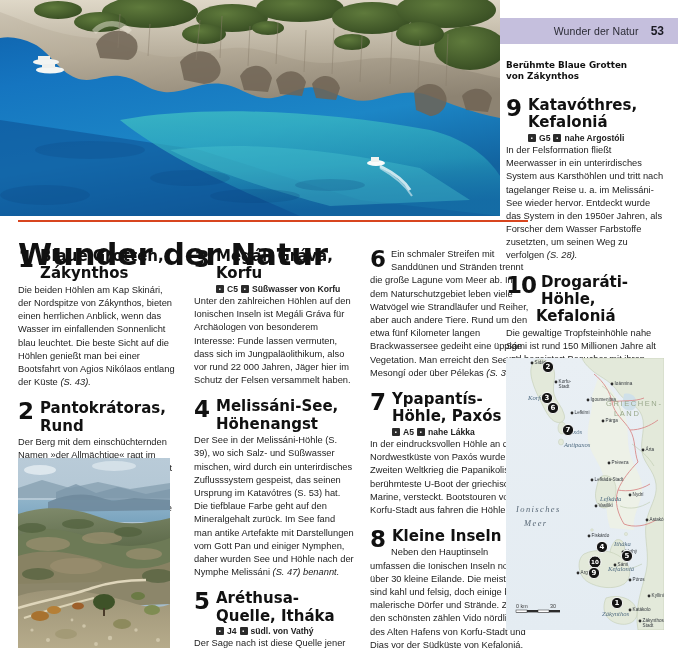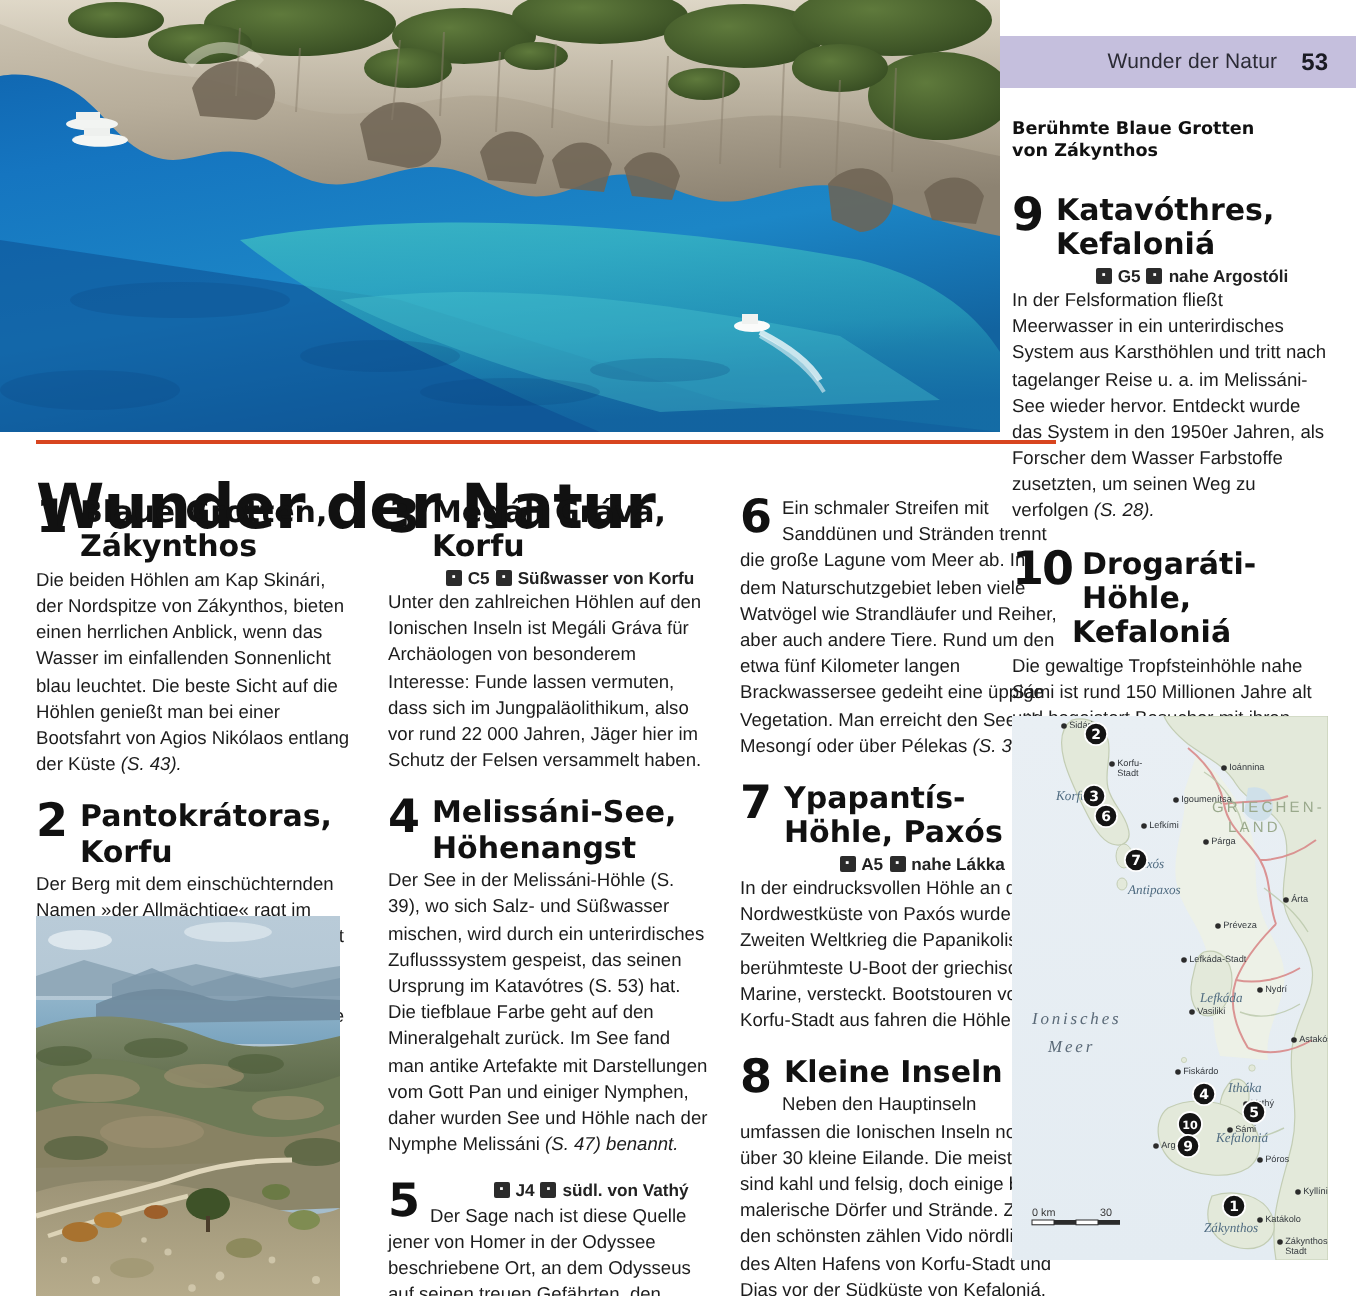--- a/index.html
+++ b/index.html
@@ -57,21 +57,21 @@
   .entry .num.wide { letter-spacing:-1px; }
   .entry .etitle {
     font-size:15px; font-weight:bold; color:#111; line-height:1.16;
     font-family:"DejaVu Sans", sans-serif; display:block;
     padding-left:22px; margin-bottom:1px;
   }
   .entry.n10 .etitle { padding-left:30px; }
   .entry .meta {
     padding-left:22px; font-size:8.6px; font-weight:bold; color:#222;
     line-height:1.2; margin-bottom:1px; display:flex; align-items:center;
-    flex-wrap:wrap; gap:3px;justify-content:center;
+    flex-wrap:wrap; gap:3px;
   }
   .badge {
     display:inline-block; width:8px; height:8px; background:#2b2b2b;
     color:#fff; font-size:5.5px; line-height:8px; text-align:center;
     border-radius:1px; font-weight:bold; vertical-align:-1px;
   }
   .entry .body {
     font-size:9.3px; line-height:1.42; color:#1c1c1c; text-align:left;
     hyphens:auto;
   }
@@ -222,21 +222,21 @@
 
 <div class="cols">
   <div class="col col-1">
       <div class="entry">
         <span class="num">1</span>
         <span class="etitle">Blaue Grotten, Zákynthos</span>
         <div class="body">Die beiden Höhlen am Kap Skinári, der Nordspitze von Zákynthos, bieten einen herrlichen Anblick, wenn das Wasser im einfallenden Sonnenlicht blau leuchtet. Die beste Sicht auf die Höhlen genießt man bei einer Bootsfahrt von Agios Nikólaos entlang der Küste <span class="pg">(S. 43).</span></div>
       </div>
       <div class="entry">
         <span class="num">2</span>
-        <span class="etitle">Pantokrátoras, Korfu</span>
+        <span class="etitle">Pantokrátoras, Rund</span>
         <div class="body">Der Berg mit dem einschüchternden Namen »der Allmächtige« ragt im Nordosten von Korfu auf. Er ist derart steil, dass der 900 Meter hohe Gipfel keine drei Kilometer von der Küste entfernt liegt. Eine Serpentinenstraße führt hinauf, der Rundumblick von oben ist sensationell <span class="pg">(S. 69).</span></div>
       </div>
     </div>
   <div class="col col-2">
       <div class="entry">
         <span class="num">3</span>
         <span class="etitle">Megáli Gráva, Korfu</span>
         <div class="meta">
           <span class="badge">▪</span>
           <span>C5</span>
@@ -245,20 +245,21 @@
         </div>
         <div class="body">Unter den zahlreichen Höhlen auf den Ionischen Inseln ist Megáli Gráva für Archäologen von besonderem Interesse: Funde lassen vermuten, dass sich im Jungpaläolithikum, also vor rund 22 000 Jahren, Jäger hier im Schutz der Felsen versammelt haben.</div>
       </div>
       <div class="entry">
         <span class="num">4</span>
         <span class="etitle">Melissáni-See, Höhenangst</span>
         <div class="body">Der See in der Melissáni-Höhle (S. 39), wo sich Salz- und Süßwasser mischen, wird durch ein unterirdisches Zuflusssystem gespeist, das seinen Ursprung im Katavótres (S. 53) hat. Die tiefblaue Farbe geht auf den Mineralgehalt zurück. Im See fand man antike Artefakte mit Darstellungen vom Gott Pan und einiger Nymphen, daher wurden See und Höhle nach der Nymphe Melissáni <span class="pg">(S. 47) benannt.</span></div>
       </div>
       <div class="entry">
         <span class="num">5</span>
+        <span class="etitle">Aréthusa-Quelle, Itháka</span>
         <div class="meta">
           <span class="badge">▪</span>
           <span>J4</span>
           <span class="badge">▪</span>
           <span>südl. von Vathý</span>
         </div>
         <div class="body">Der Sage nach ist diese Quelle jener von Homer in der Odyssee beschriebene Ort, an dem Odysseus auf seinen treuen Gefährten, den Schweinehirten Eumaios, traf. Der Weg entlang der Schlucht zur Quelle ist wunderschön, für Leute mit Höhenangst aber eine Herausforderung.</div>
       </div>
     </div>
   <div class="col col-3">

